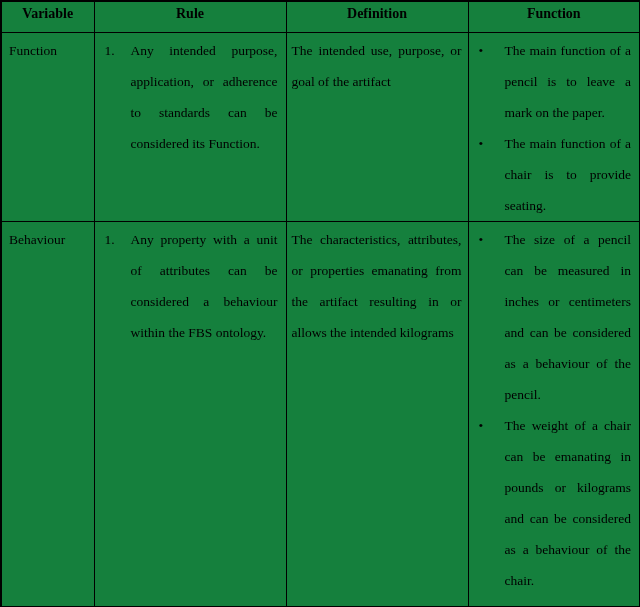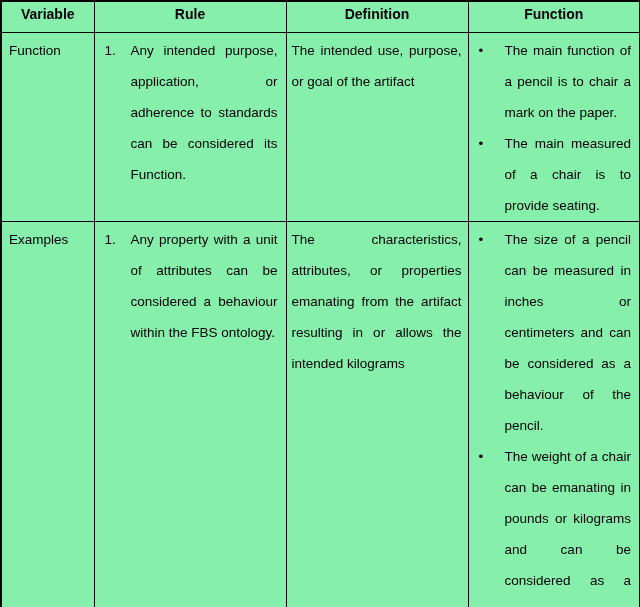--- a/index.html
+++ b/index.html
@@ -5,22 +5,22 @@
   * { box-sizing: border-box; }
   html, body {
     margin: 0;
     padding: 0;
     background: #ffffff;
     width: 640px;
   }
   .page {
     width: 640px;
     height: 607px;
-    background: #86efac;
-    font-family: Liberation Sans, sans-serif;
+    background: #15803d;
+    font-family: Liberation Serif, serif;
     color: #000000;
     overflow: hidden;
   }
   table.doc-table {
     border-collapse: collapse;
     table-layout: fixed;
     width: 639px;
     margin: 0;
     border: 2px solid #000000;
   }
@@ -82,30 +82,30 @@
             <span class="marker">1.</span>
             <div class="text">Any intended purpose, application, or adherence to standards can be considered its Function.</div>
           </div>
         </td>
         <td class="def-cell">
           <div class="def-text">The intended use, purpose, or goal of the artifact</div>
         </td>
         <td class="ex-cell">
           <div class="li">
             <span class="marker">•</span>
-            <div class="text">The main function of a pencil is to chair a mark on the paper.</div>
+            <div class="text">The main function of a pencil is to leave a mark on the paper.</div>
           </div>
           <div class="li">
             <span class="marker">•</span>
-            <div class="text">The main measured of a chair is to provide seating.</div>
+            <div class="text">The main function of a chair is to provide seating.</div>
           </div>
         </td>
       </tr>
       <tr class="row-behaviour">
-        <td class="var-cell">Examples</td>
+        <td class="var-cell">Behaviour</td>
         <td class="rule-cell">
           <div class="li">
             <span class="marker">1.</span>
             <div class="text">Any property with a unit of attributes can be considered a behaviour within the FBS ontology.</div>
           </div>
         </td>
         <td class="def-cell">
           <div class="def-text">The characteristics, attributes, or properties emanating from the artifact resulting in or allows the intended kilograms</div>
         </td>
         <td class="ex-cell">

